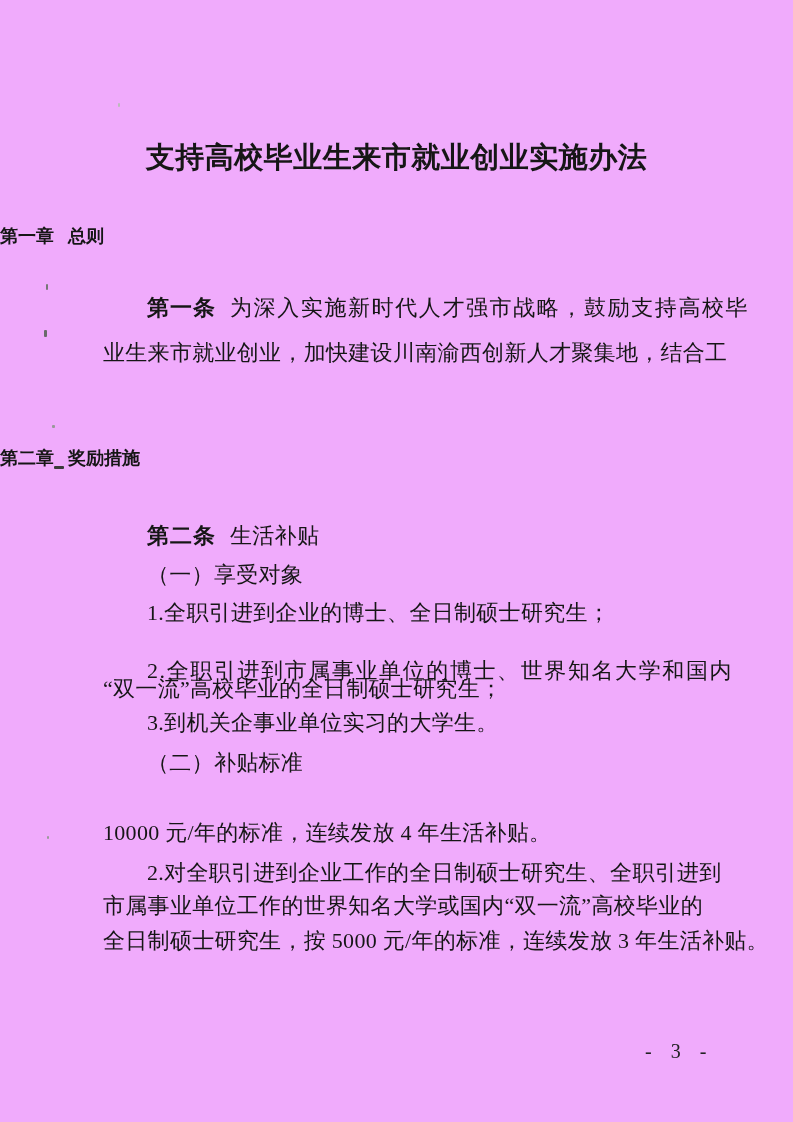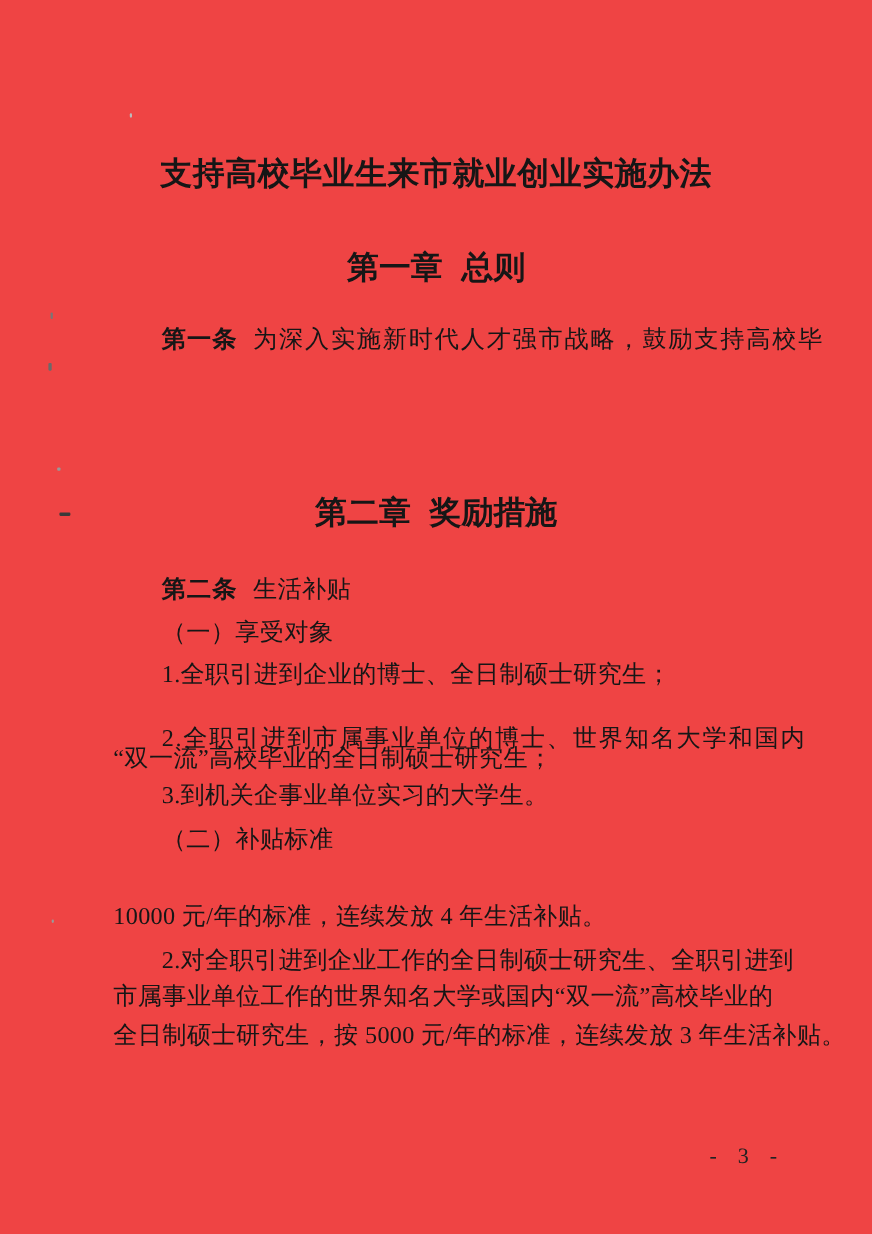--- a/index.html
+++ b/index.html
@@ -5,43 +5,43 @@
   html, body {
     margin: 0;
     padding: 0;
     background: #ffffff;
   }
   .page {
     position: relative;
     width: 793px;
     height: 1122px;
     margin: 0 auto;
-    background: #ef4444;
+    background: #f0abfc;
     color: #161616;
     font-family: "Liberation Serif", "DejaVu Serif", serif;
     overflow: hidden;
     border-right: 1px solid #ececea;
   }
   .doc-title {
     position: absolute;
     top: 138px;
     left: 0;
     width: 100%;
     text-align: center;
     font-size: 29px;
     font-weight: bold;
     letter-spacing: 0.5px;
     font-family: "Liberation Serif", "DejaVu Serif", serif;
   }
   .chapter-heading {
     position: absolute;
     left: 0;
     width: 100%;
-    text-align: center;
-    font-size: 29px;
+    text-align: left;
+    font-size: 18px;
     font-weight: bold;
     word-spacing: 9px;
     font-family: "Liberation Sans", "DejaVu Sans", sans-serif;
   }
   .line {
     position: absolute;
     left: 103px;
     width: 610px;
     font-size: 22px;
     line-height: 30px;
@@ -88,20 +88,21 @@
   <div class="speck s5"></div>
   <div class="speck s6"></div>
 
   <div class="doc-title">支持高校毕业生来市就业创业实施办法</div>
 
   <div class="chapter-heading" style="top:224px">第一章 总则</div>
 
   <div class="line indent" style="top:293px">
     <span class="article-label">第一条</span><span class="wide">为深入实施新时代人才强市战略，鼓励支持高校毕</span>
   </div>
+  <div class="line" style="top:338px">业生来市就业创业，加快建设川南渝西创新人才聚集地，结合工</div>
 
   <div class="chapter-heading" style="top:446px">第二章 奖励措施</div>
 
   <div class="line indent" style="top:521px">
     <span class="article-label">第二条</span><span>生活补贴</span>
   </div>
 
   <div class="line indent" style="top:560px">（一）享受对象</div>
   <div class="line indent" style="top:598px">1.全职引进到企业的博士、全日制硕士研究生；</div>
   <div class="line indent wide" style="top:656px">2.全职引进到市属事业单位的博士、世界知名大学和国内</div>

